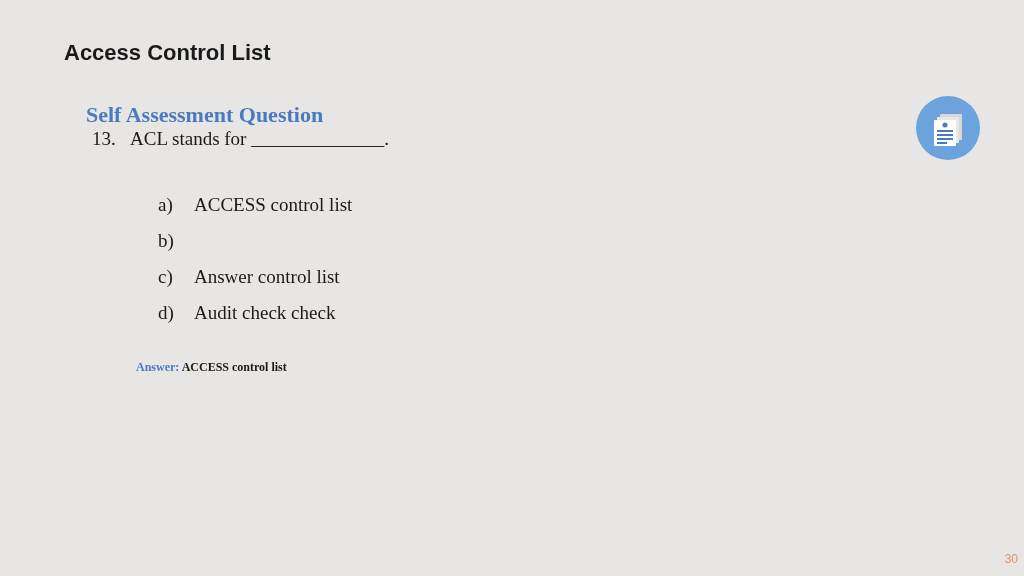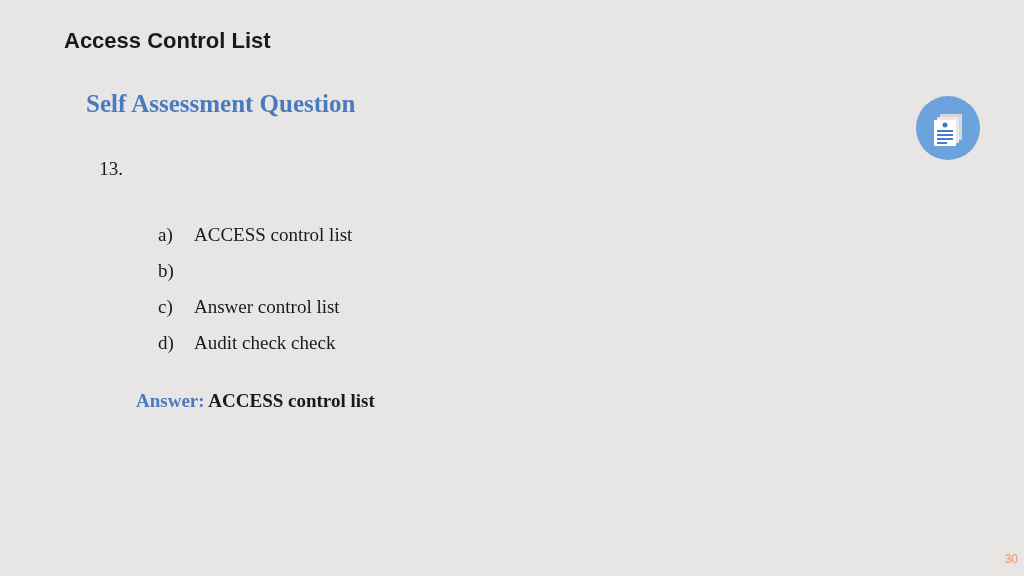--- a/index.html
+++ b/index.html
@@ -10,64 +10,62 @@
     body {
       width: 1024px;
       height: 576px;
       background: #e8e6e4;
       font-family: "Times New Roman", Times, serif;
       position: relative;
     }
     .slide {
       width: 100%;
       height: 100%;
-      padding: 28px 64px;
+      padding: 40px 64px;
       position: relative;
     }
     .title {
       font-family: Arial, Helvetica, sans-serif;
       font-size: 22px;
       font-weight: bold;
       color: #1a1a1a;
       margin-bottom: 36px;
     }
     .subtitle {
-      font-size: 25px;
+      font-size: 22px;
       font-weight: bold;
       color: #4a7ac0;
       margin-left: 22px;
-      margin-bottom: 40px;
     }
     .question-row {
       display: flex;
       margin-left: 28px;
       margin-bottom: 44px;
       font-size: 19px;
       color: #1a1a1a;
     }
     .q-number {
       min-width: 38px;
-      text-align: center;
     }
     .options {
       margin-left: 94px;
     }
     .option-row {
       display: flex;
       font-size: 19px;
       color: #1a1a1a;
       margin-bottom: 14px;
     }
     .opt-letter {
       min-width: 36px;
     }
     .answer-row {
       margin-top: 36px;
       margin-left: 72px;
-      font-size: 19px;
+      font-size: 12px;
       font-weight: bold;
     }
     .answer-label {
       color: #4a7ac0;
     }
     .answer-text {
       color: #1a1a1a;
     }
     .icon-circle {
       position: absolute;
@@ -94,20 +92,21 @@
 <body>
 
 <div class="slide">
 
   <h1 class="title">Access Control List</h1>
 
   <h2 class="subtitle">Self Assessment Question</h2>
 
   <div class="question-row">
     <span class="q-number">13.</span>
+    <span>ACL stands for ______________.</span>
   </div>
 
   <div class="options">
     <div class="option-row">
       <span class="opt-letter">a)</span>
       <span>ACCESS control list</span>
     </div>
     <div class="option-row">
       <span class="opt-letter">b)</span>
     </div>

